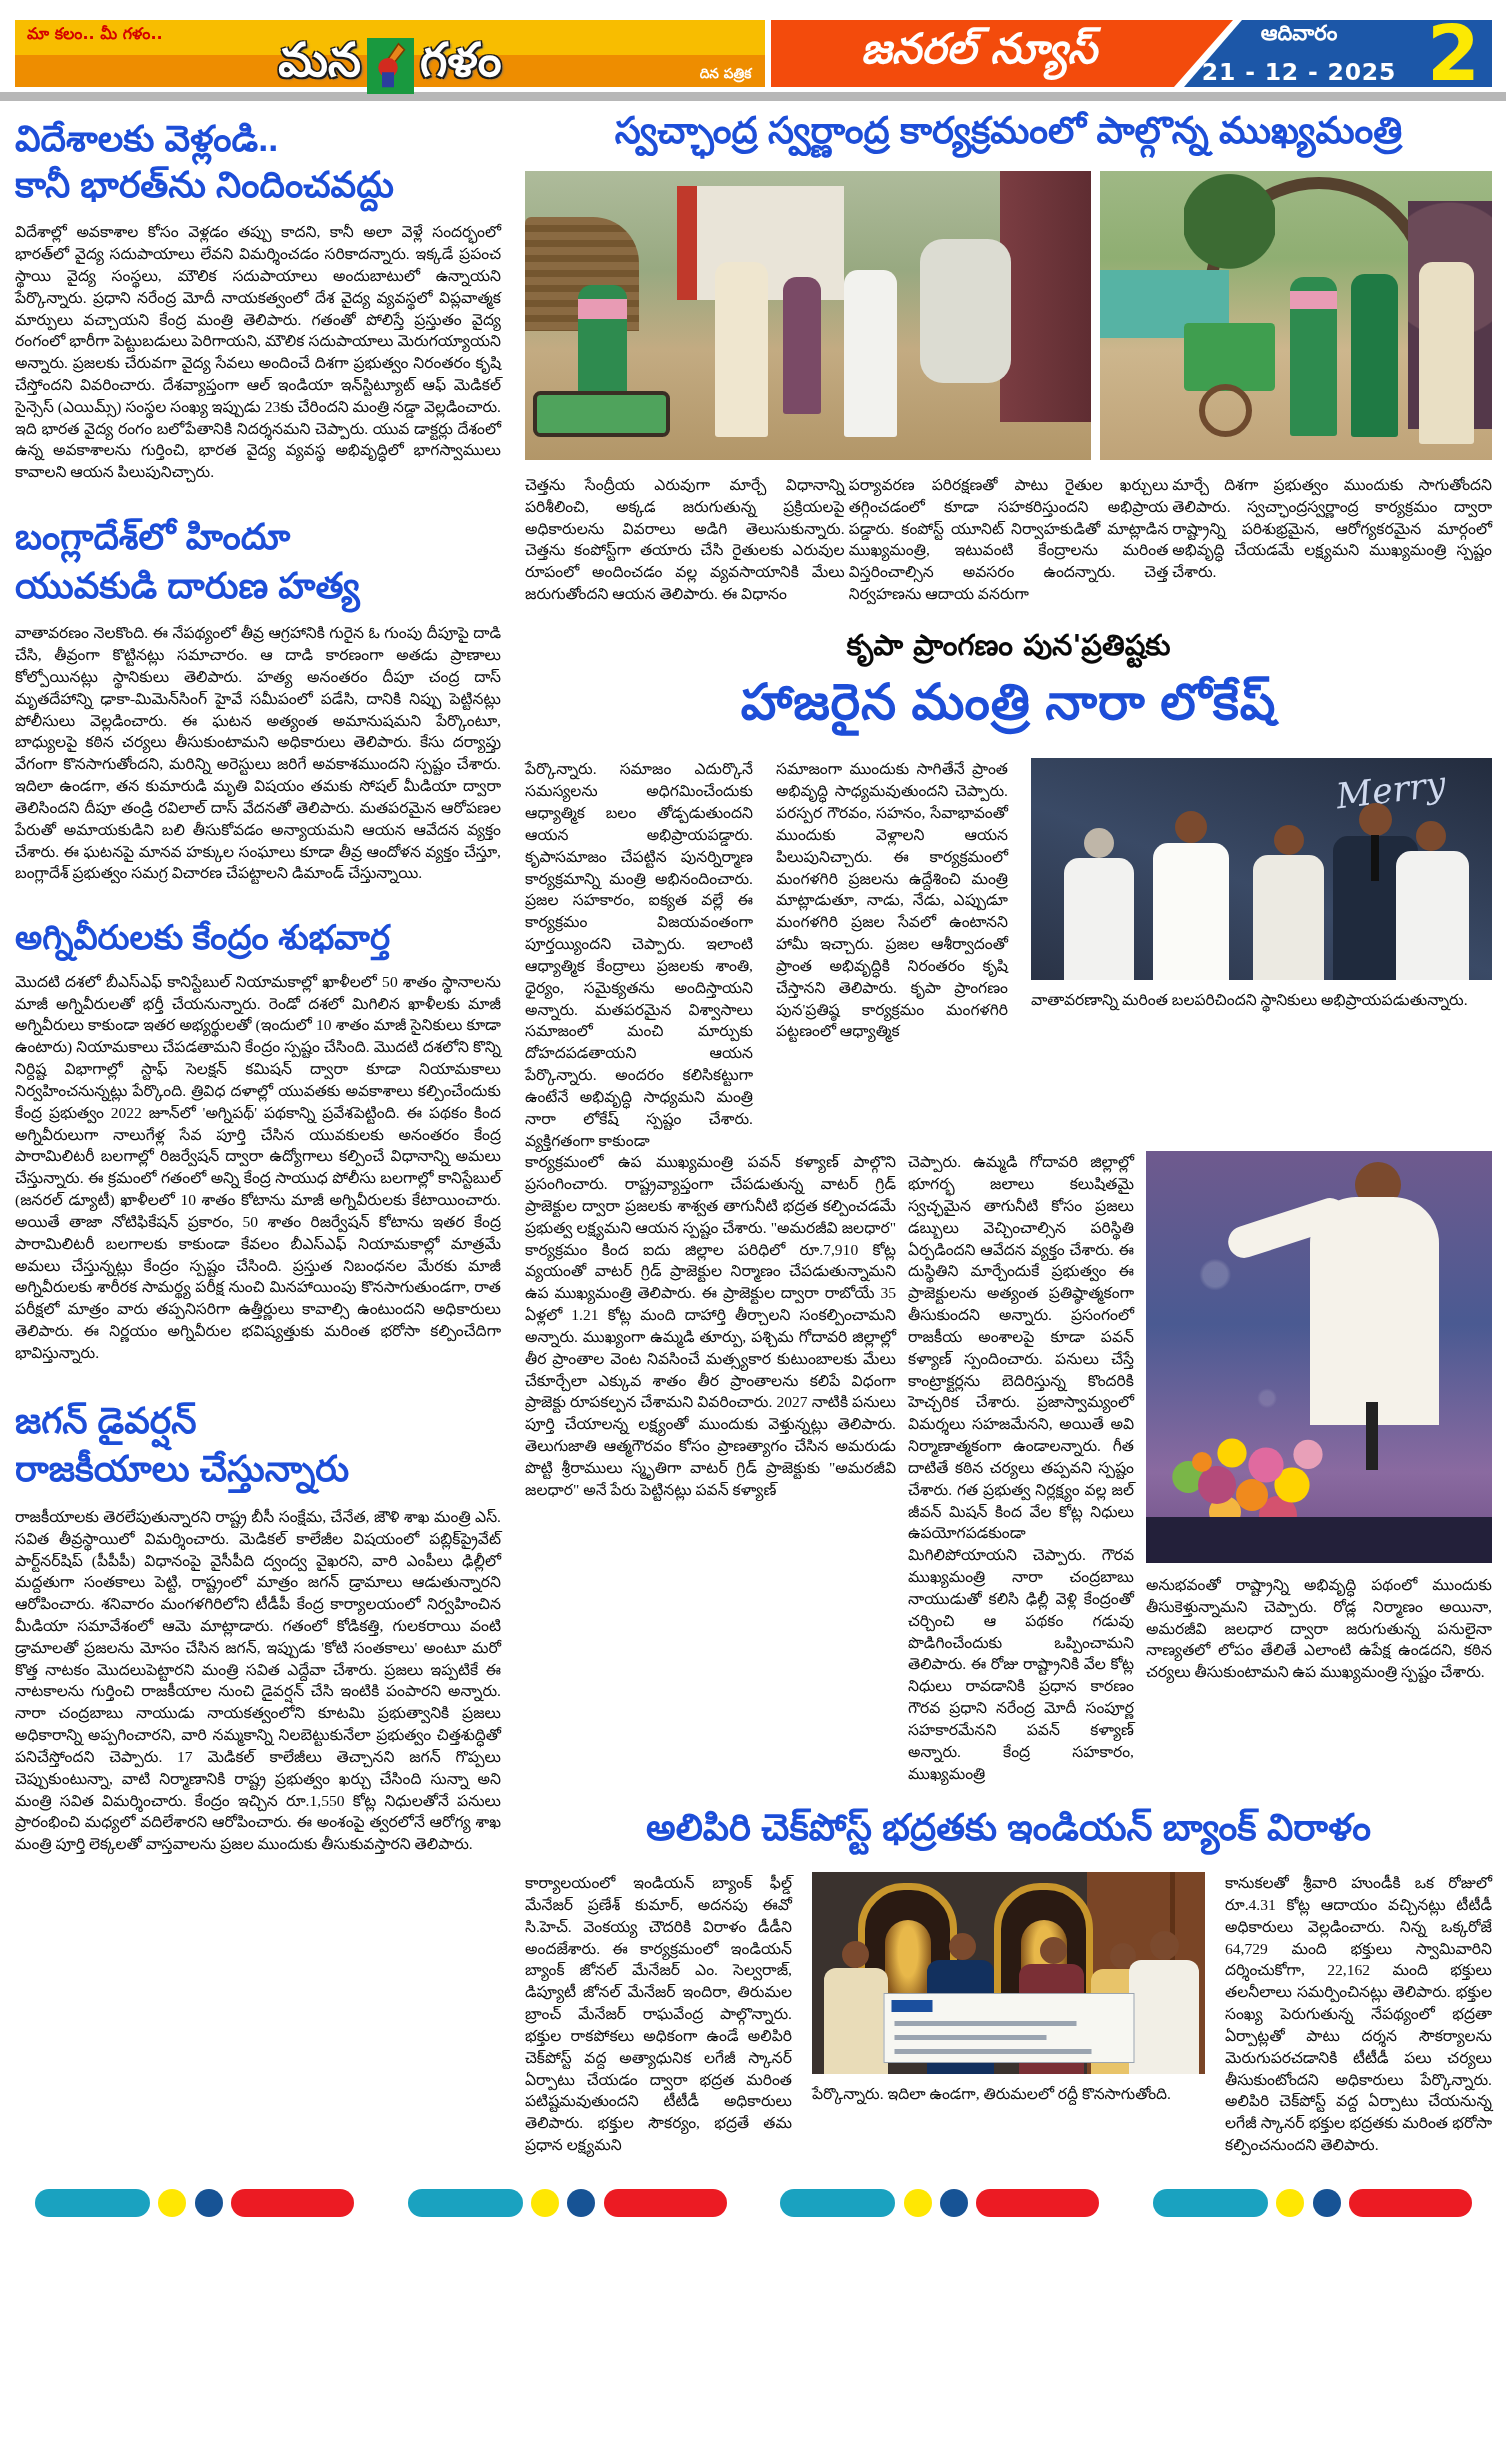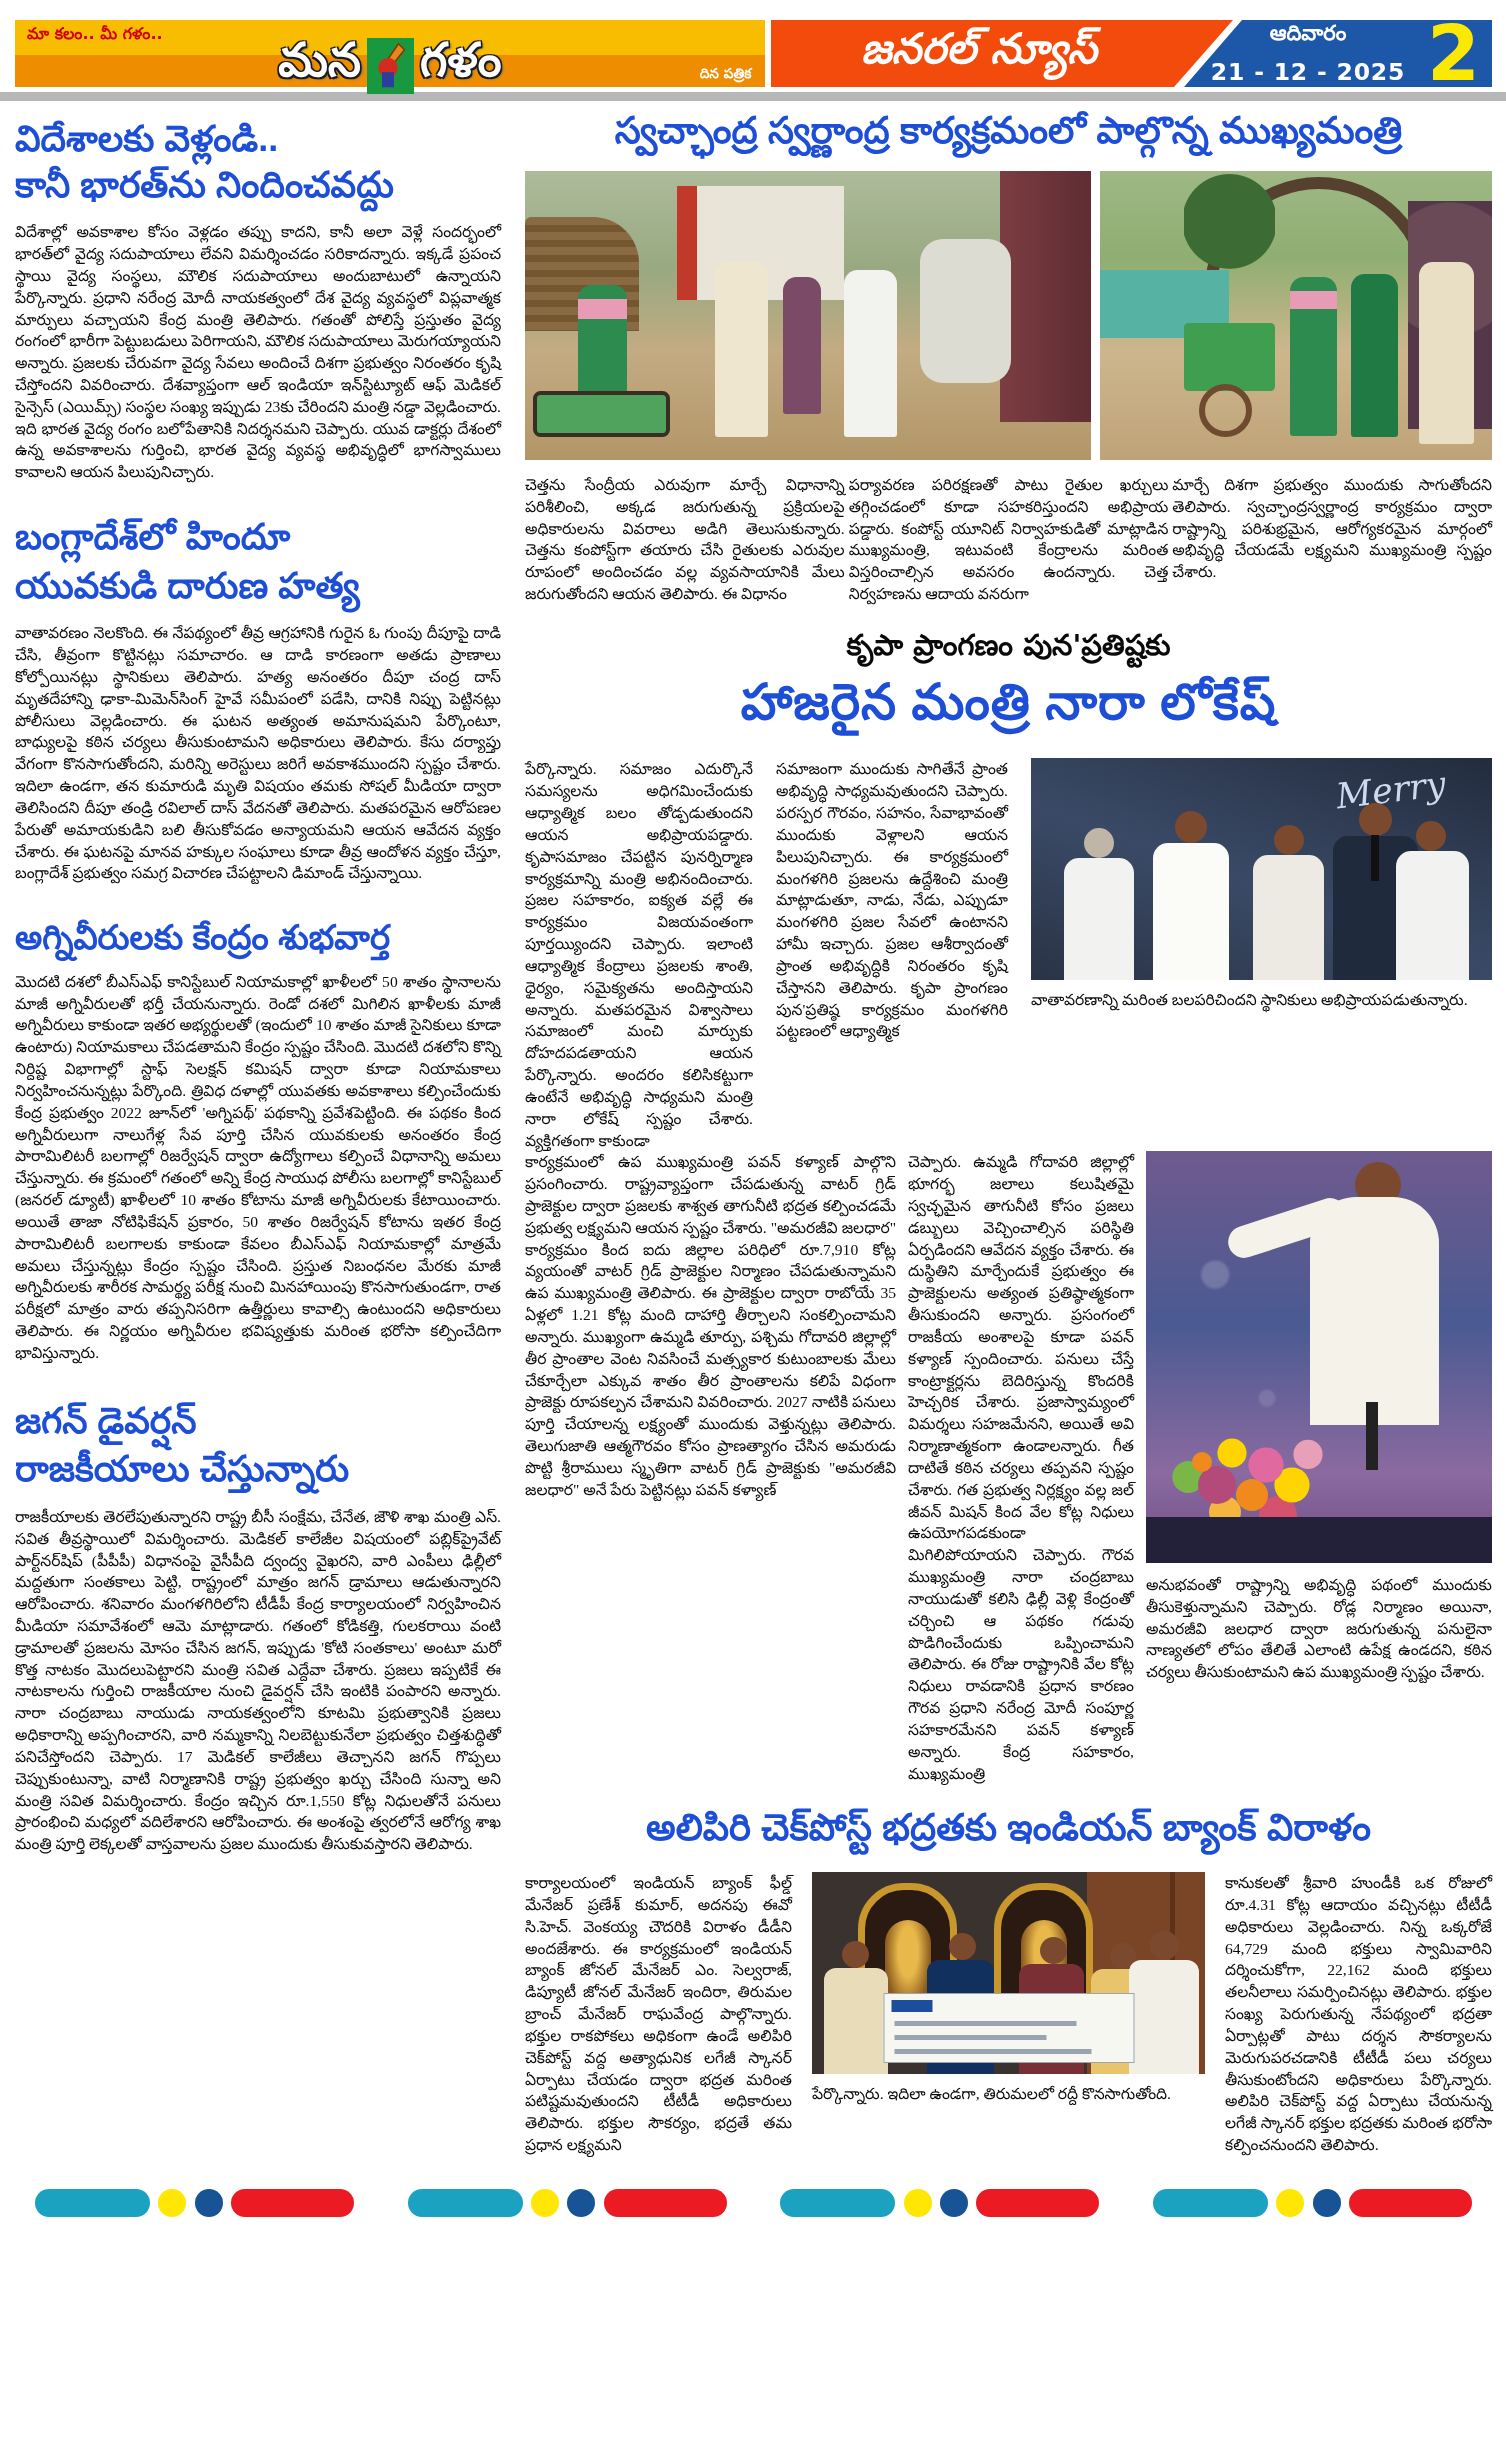--- a/index.html
+++ b/index.html
@@ -21,21 +21,21 @@
               text-shadow:1.5px 1.5px 0 #1c1c1c,-1.5px -1.5px 0 #1c1c1c,1.5px -1.5px 0 #1c1c1c,-1.5px 1.5px 0 #1c1c1c,2.3px 2.3px 2.3px #6b6b6b;}
   .fist-box{width:47px; height:56px; background:var(--logo-green); display:flex; align-items:center; justify-content:center;}
   .logo-subtitle{position:absolute; right:13.7px; bottom:2.3px; color:#fff; font-weight:700; font-size:13.7px; font-family:"DejaVu Sans",sans-serif;text-align:center;}
 
   .section-box{width:462px; flex:0 0 462px; margin-left:6px; background:var(--section-bg);
                clip-path:polygon(0 0,100% 0,calc(100% - 59px) 100%,0 100%);
                display:flex; align-items:center; justify-content:center;}
   .section-box span{color:#fff; font-size:42px; font-weight:800; font-style:italic; font-family:"DejaVu Sans",sans-serif; padding-right:46px;}
   .date-box{flex:1; background:var(--date-bg); margin-left:-49px;
             clip-path:polygon(58px 0,100% 0,100% 100%,0 100%);
-            display:flex; align-items:center; justify-content:flex-end; gap:19px; padding-right:12px; color:#fff;
+            display:flex; align-items:center; justify-content:flex-end; gap:28px; padding-right:12px; color:#fff;
             font-family:"DejaVu Sans",sans-serif;}
   .date-lines{text-align:center; margin-right:3px;}
   .day{font-size:21px; font-weight:700;}
   .date{font-size:23.5px; font-weight:700; margin-top:7.6px; letter-spacing:0.8px;}
   .pagenum{font-size:76px; line-height:67px; font-weight:800; color:var(--page-number);}
 
   .top-divider{height:9px; background:var(--divider); margin-top:4.6px;}
 
   
   .content{display:flex; gap:24px; padding:3px 15px 0;}

